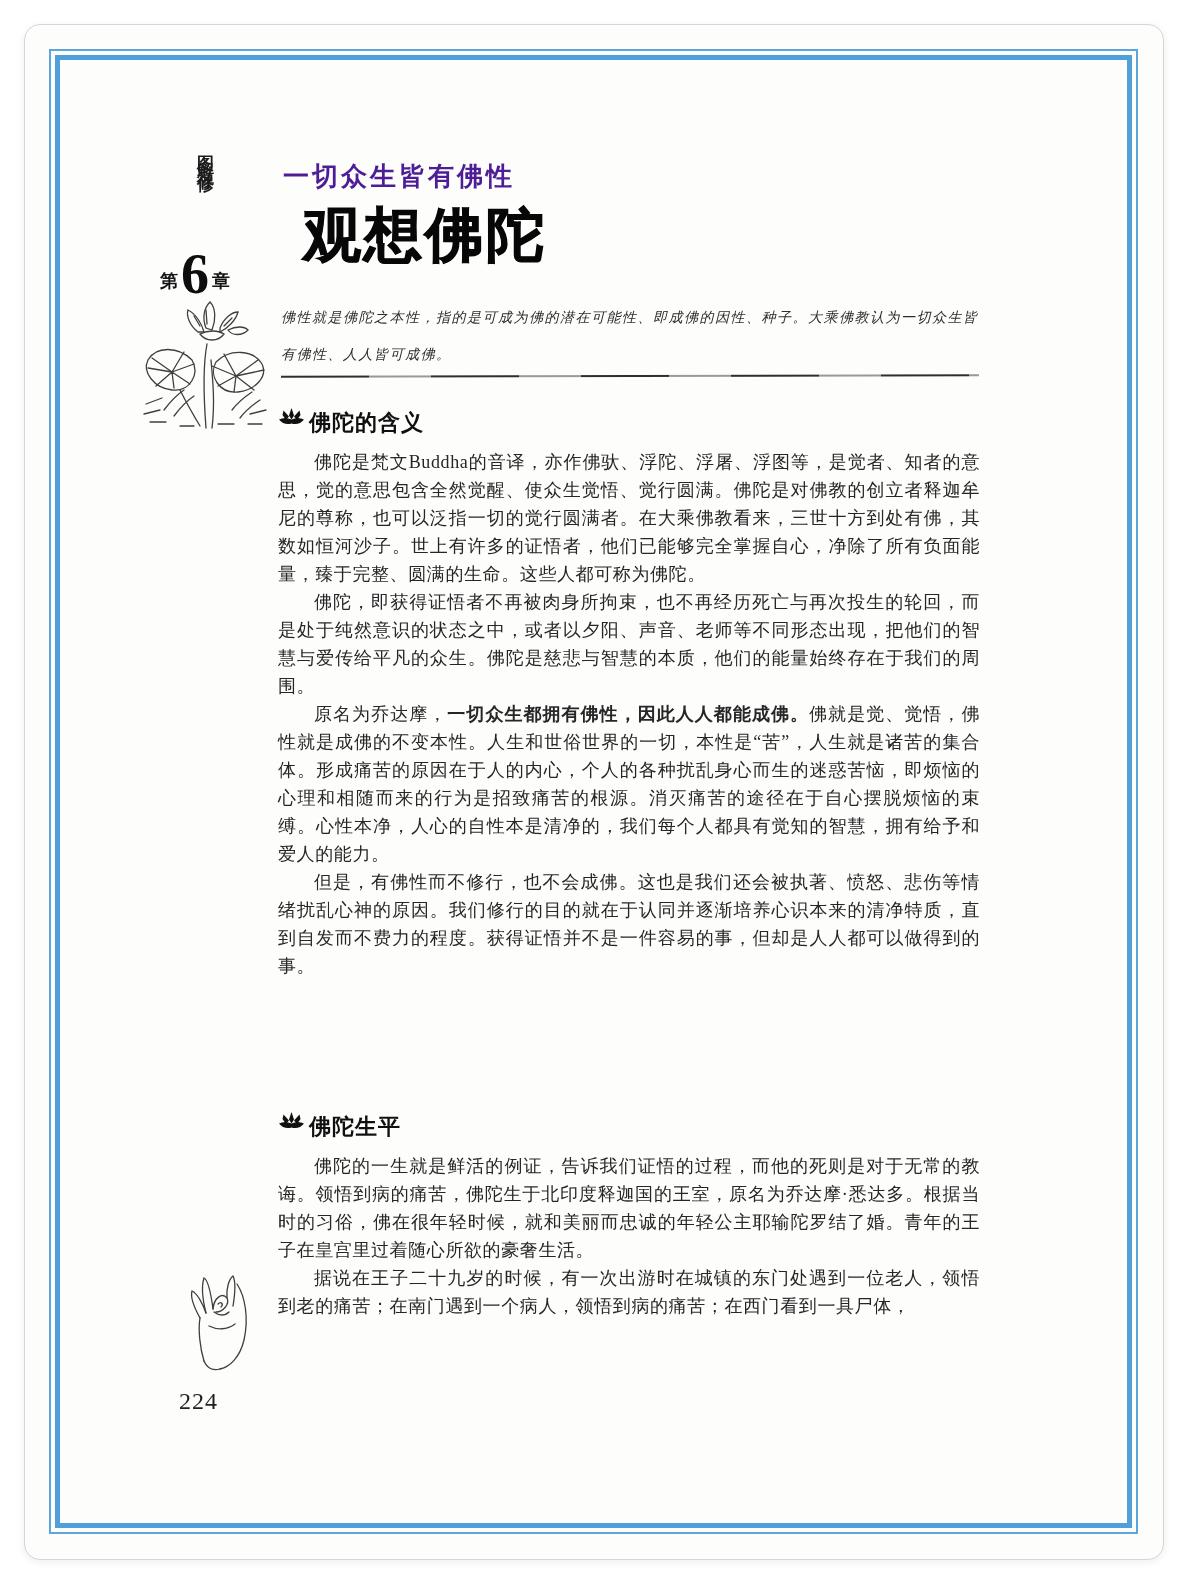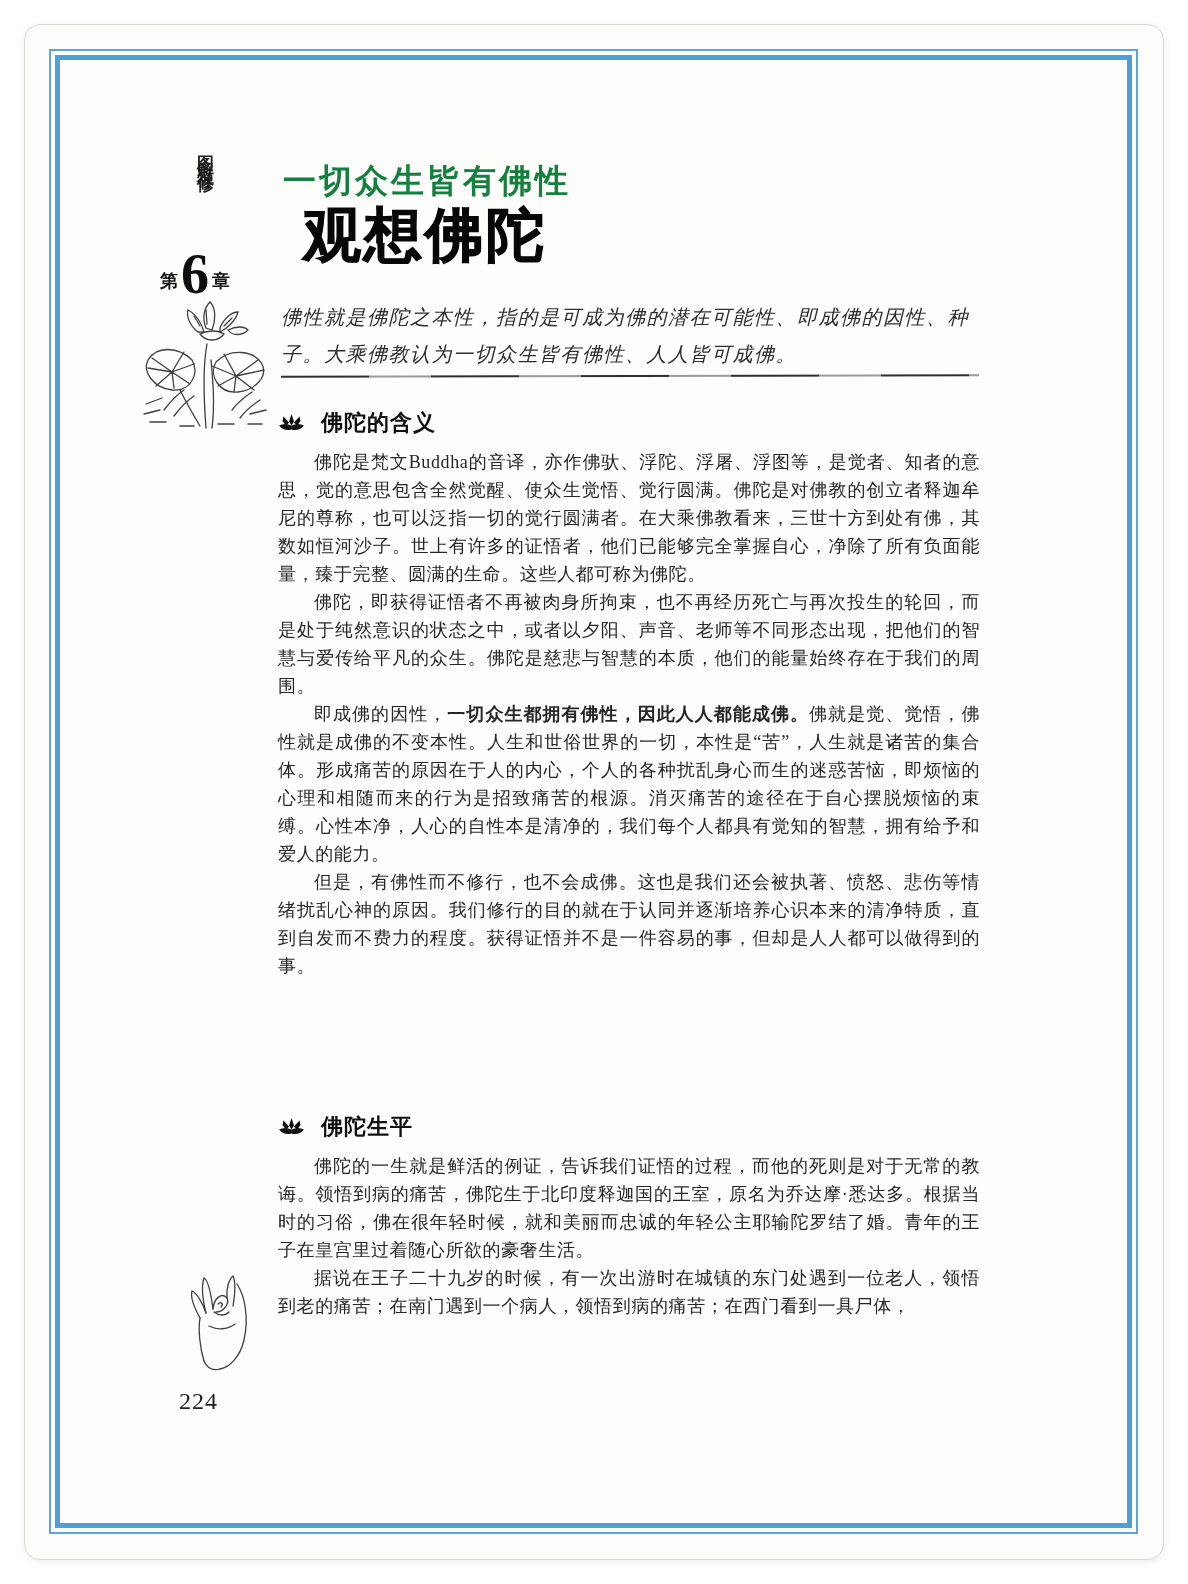--- a/index.html
+++ b/index.html
@@ -20,33 +20,33 @@
   .chapter{left:160px;top:246px;display:flex;align-items:center;}
   .chapter .aff{font-family:"Liberation Sans", sans-serif;font-weight:bold;font-size:18px;
         color:#141414;position:relative;top:7px;}
   .chapter .num{font-family:"Liberation Serif", serif;font-weight:bold;font-size:56px;
         line-height:1;color:#0d0d0d;margin:0 3px;}
   .lotus-art{left:140px;top:298px;}
   .hand-art{left:173px;top:1264px;}
   .page-number{left:179px;top:1388px;font-size:24px;color:#1f1f1f;letter-spacing:1px;}
 
   
-  .subtitle{left:283px;top:159px;font-weight:bold;font-size:33px;letter-spacing:3px;color:#15803d;}
+  .subtitle{left:283px;top:159px;font-weight:bold;font-size:26px;letter-spacing:3px;color:#4c1d95;}
   .main-title{left:279px;top:197px;font-weight:900;font-size:58px;letter-spacing:3px;color:#070707;margin-left:24px;
         -webkit-text-stroke:1px #070707;}
-  .intro{left:281px;top:299px;width:700px;font-size:20px;line-height:37px;letter-spacing:1.5px;
+  .intro{left:281px;top:299px;width:700px;font-size:14px;line-height:37px;letter-spacing:1.5px;
         color:#2d2d2d;font-style:italic;}
   .divider{left:281px;top:375px;width:698px;height:2px;transform:rotate(-.12deg);
         background:repeating-linear-gradient(90deg,#2f2f2f 0 88px,#999 88px 150px);}
 
   
   .sec{width:702px;}
   #sec1{left:278px;top:408px;}
   #sec2{left:278px;top:1112px;}
-  .sec-head{display:flex;align-items:center;gap:16px;}
+  .sec-head{display:flex;align-items:flex-start;gap:4px;}
   .sec-title{font-weight:bold;font-size:22px;letter-spacing:1px;color:#101010;}
   .lotus-icon{flex:0 0 auto;}
   .sec-body{margin-top:10px;}
   .para{margin:0;font-size:18px;line-height:28px;letter-spacing:.6px;text-align:justify;
         text-indent:2em;color:#262626;font-family:Liberation Serif, serif;}
   .bold{font-weight:bold;}
   svg.lineart{stroke:#3f3f3f;fill:none;stroke-width:1.3;stroke-linecap:round;}
 </style>
 </head>
 <body>
@@ -103,21 +103,21 @@
           <path d="M5.5,2.5 L11,8.5 L8,12 L4.5,7 Z"></path>
           <path d="M21.5,2.5 L16,8.5 L19,12 L22.5,7 Z"></path>
           <path d="M1,11.5 Q7,8.5 13.5,11.5 Q20,8.5 26,11.5 Q21,17.5 13.5,15.5 Q6,17.5 1,11.5 Z"></path>
         </g>
       </svg>
       <span class="sec-title">佛陀的含义</span>
     </div>
     <div class="sec-body">
       <p class="para"><span>佛陀是梵文Buddha的音译，亦作佛驮、浮陀、浮屠、浮图等，是觉者、知者的意思，觉的意思包含全然觉醒、使众生觉悟、觉行圆满。佛陀是对佛教的创立者释迦牟尼的尊称，也可以泛指一切的觉行圆满者。在大乘佛教看来，三世十方到处有佛，其数如恒河沙子。世上有许多的证悟者，他们已能够完全掌握自心，净除了所有负面能量，臻于完整、圆满的生命。这些人都可称为佛陀。</span></p>
       <p class="para"><span>佛陀，即获得证悟者不再被肉身所拘束，也不再经历死亡与再次投生的轮回，而是处于纯然意识的状态之中，或者以夕阳、声音、老师等不同形态出现，把他们的智慧与爱传给平凡的众生。佛陀是慈悲与智慧的本质，他们的能量始终存在于我们的周围。</span></p>
-      <p class="para"><span>即成佛的因性，</span><span class="bold">一切众生都拥有佛性，因此人人都能成佛。</span><span>佛就是觉、觉悟，佛性就是成佛的不变本性。人生和世俗世界的一切，本性是“苦”，人生就是诸苦的集合体。形成痛苦的原因在于人的内心，个人的各种扰乱身心而生的迷惑苦恼，即烦恼的心理和相随而来的行为是招致痛苦的根源。消灭痛苦的途径在于自心摆脱烦恼的束缚。心性本净，人心的自性本是清净的，我们每个人都具有觉知的智慧，拥有给予和爱人的能力。</span></p>
+      <p class="para"><span>原名为乔达摩，</span><span class="bold">一切众生都拥有佛性，因此人人都能成佛。</span><span>佛就是觉、觉悟，佛性就是成佛的不变本性。人生和世俗世界的一切，本性是“苦”，人生就是诸苦的集合体。形成痛苦的原因在于人的内心，个人的各种扰乱身心而生的迷惑苦恼，即烦恼的心理和相随而来的行为是招致痛苦的根源。消灭痛苦的途径在于自心摆脱烦恼的束缚。心性本净，人心的自性本是清净的，我们每个人都具有觉知的智慧，拥有给予和爱人的能力。</span></p>
       <p class="para"><span>但是，有佛性而不修行，也不会成佛。这也是我们还会被执著、愤怒、悲伤等情绪扰乱心神的原因。我们修行的目的就在于认同并逐渐培养心识本来的清净特质，直到自发而不费力的程度。获得证悟并不是一件容易的事，但却是人人都可以做得到的事。</span></p>
     </div>
   </div>
 
   <div class="abs sec" id="sec2">
     <div class="sec-head">
       <svg class="lotus-icon" width="27" height="19" viewBox="0 0 27 19">
         <g fill="#111">
           <path d="M13.5,0 L16,7.5 L13.5,11.5 L11,7.5 Z"></path>
           <path d="M5.5,2.5 L11,8.5 L8,12 L4.5,7 Z"></path>

